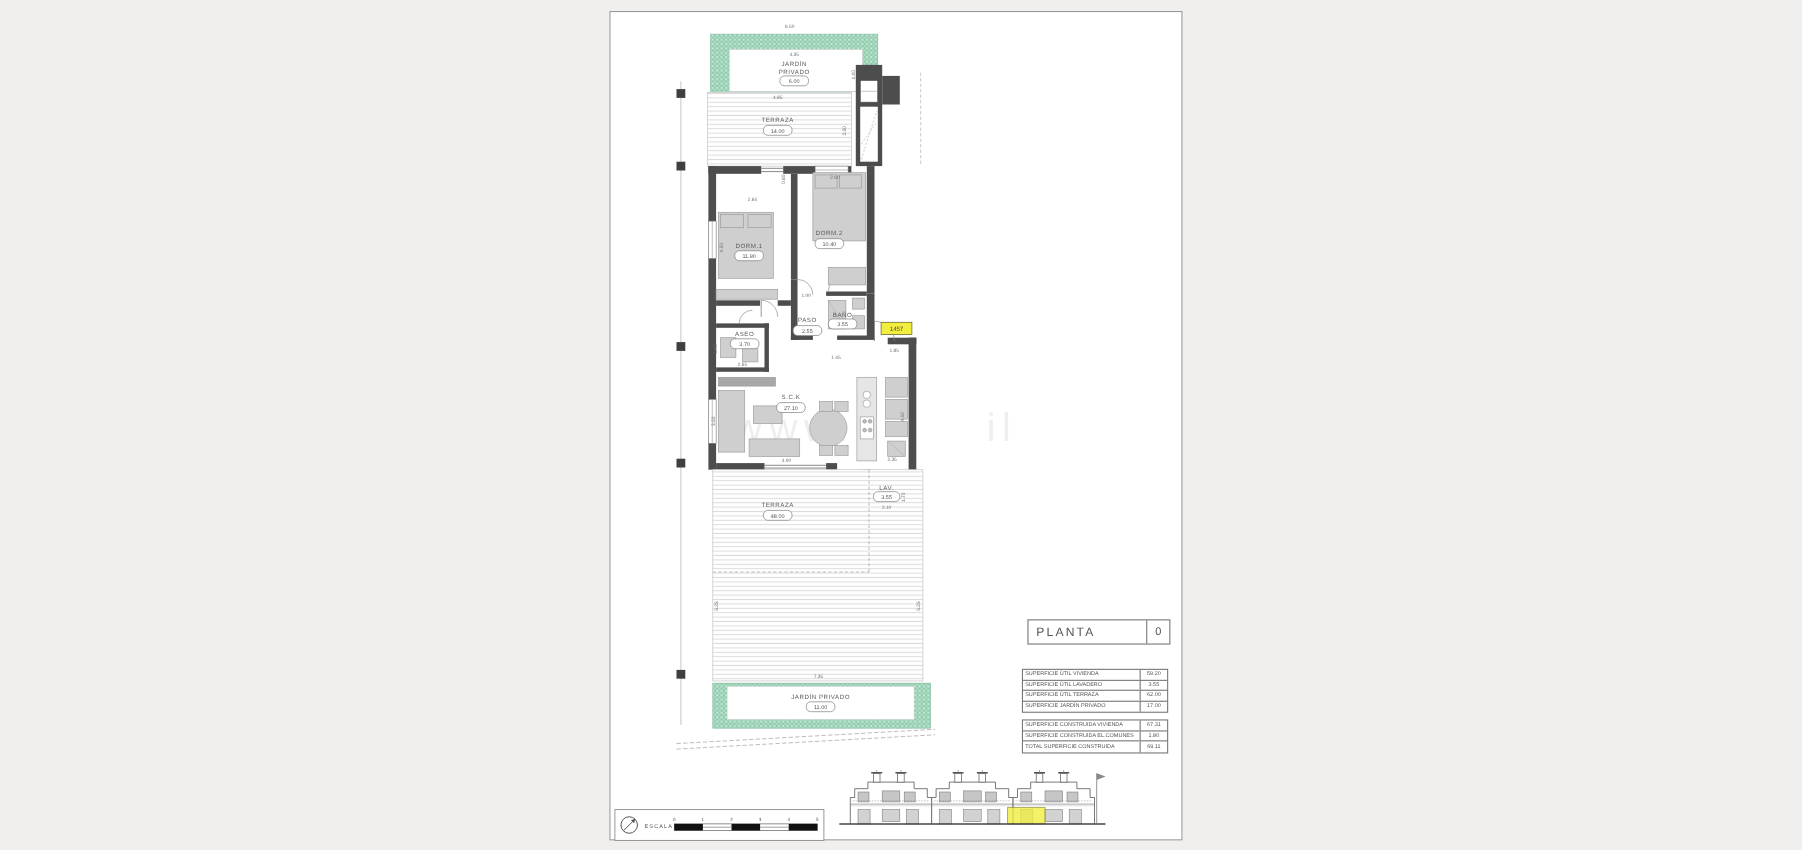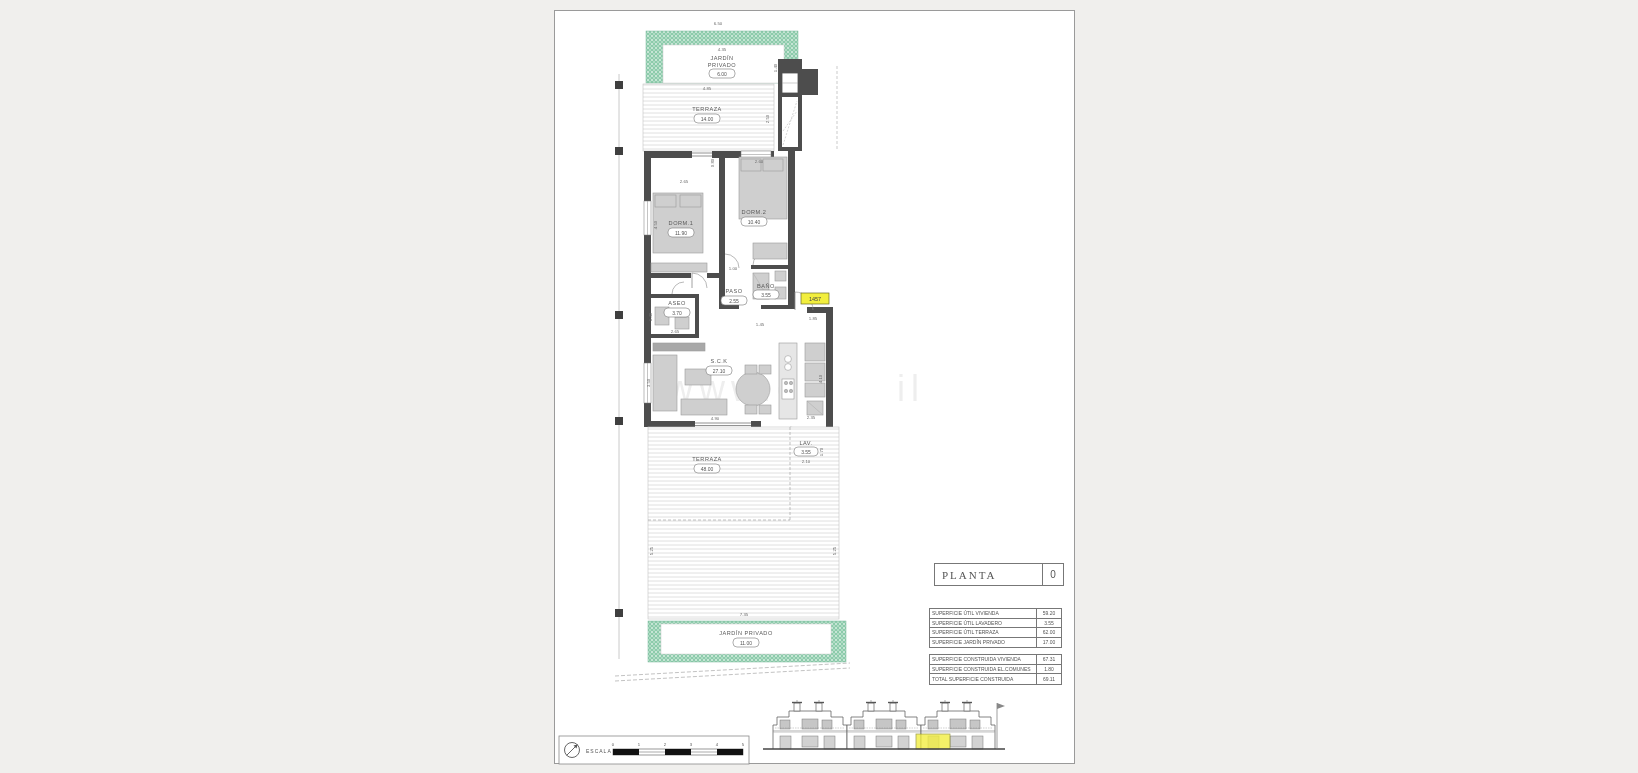--- a/index.html
+++ b/index.html
@@ -2,21 +2,21 @@
 <html><head>
 <meta charset="utf-8">
 <style>
   html,body{margin:0;padding:0;background:#f0efed;font-family:"Liberation Sans",sans-serif;}
   .stage{position:relative;width:1638px;height:773px;background:#f0efed;overflow:hidden;}
   .sheet{position:absolute;left:554px;top:10px;width:521px;height:754px;background:#ffffff;border:1px solid #9a9a9a;box-sizing:border-box;}
   .plan-svg{position:absolute;left:0;top:0;}
 
   
   .title-block{position:absolute;left:379px;top:552px;width:130px;height:23px;border:1px solid #777;display:flex;box-sizing:border-box;background:#fff;}
-  .title-block .tb-label{flex:1;display:flex;align-items:center;padding-left:7px;font-size:11px;letter-spacing:2px;color:#555;border-right:1px solid #777;font-family:Liberation Serif, serif;}
+  .title-block .tb-label{flex:1;display:flex;align-items:center;padding-left:7px;font-size:11px;letter-spacing:2px;color:#555;border-right:1px solid #777;}
   .title-block .tb-value{width:20px;display:flex;align-items:center;justify-content:center;font-size:10px;color:#555;}
 
   
   .area-table{position:absolute;left:374px;width:133px;border:1px solid #777;box-sizing:border-box;background:#fff;}
   .area-table.t1{top:597px;}
   .area-table.t2{top:643px;}
   .area-row{display:flex;height:9.5px;border-bottom:1px solid #777;box-sizing:border-box;}
   .area-row:last-child{border-bottom:none;}
   .area-row .lbl{flex:1;font-size:5px;color:#555;display:flex;align-items:center;padding-left:2px;border-right:1px solid #777;white-space:nowrap;overflow:hidden;}
   .area-row .val{width:24px;font-size:5px;color:#555;display:flex;align-items:center;justify-content:center;}

